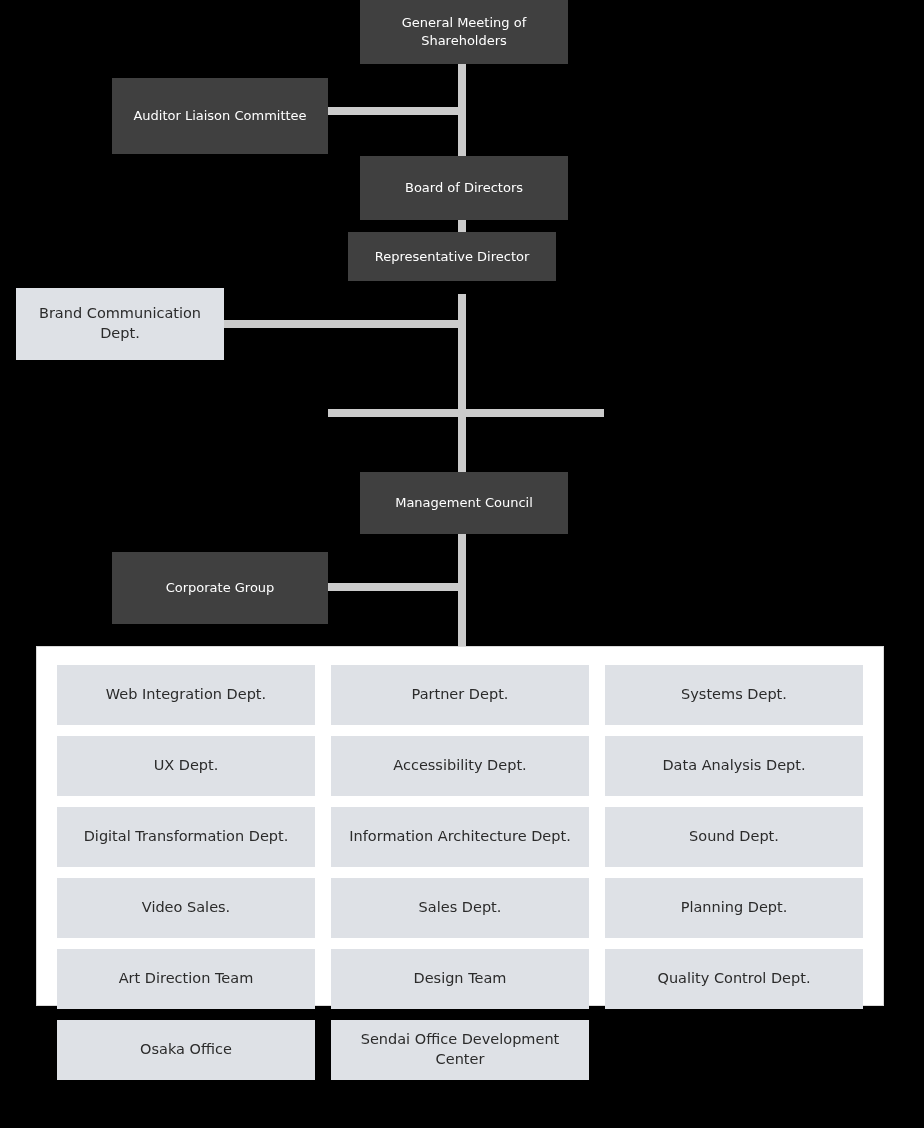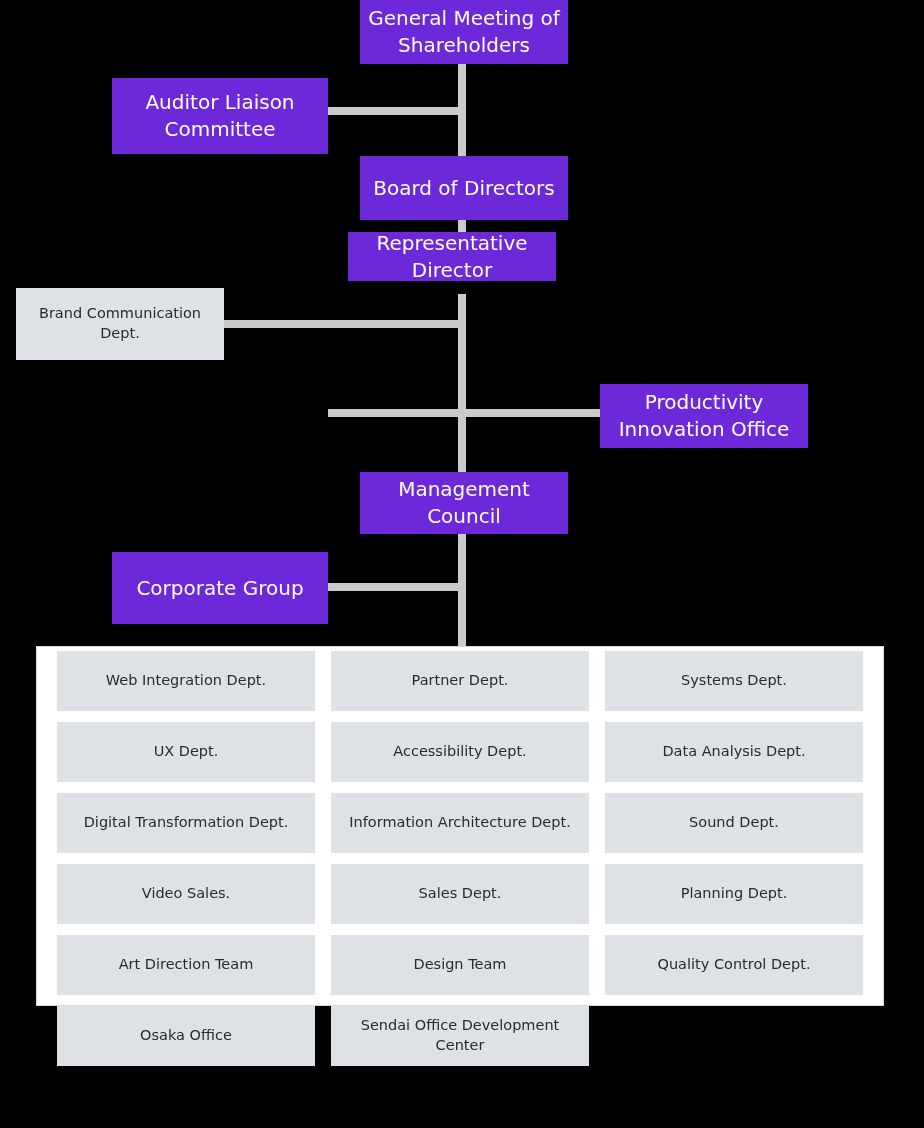--- a/index.html
+++ b/index.html
@@ -33,42 +33,42 @@
     box-sizing: border-box;
     display: flex;
     align-items: center;
     justify-content: center;
     text-align: center;
     z-index: 3;
     line-height: 1.35;
     padding: 4px 8px;
   }
   .node.dark {
-    background: #6d28d9;
+    background: #404040;
     color: #ffffff;
-    font-size: 20px;
+    font-size: 13px;
   }
   .node.light {
     background: #dee1e6;
     color: #2b2b2b;
     font-size: 14.5px;
   }
 
   
   #panel {
     position: absolute;
     left: 36px;
     top: 646px;
     width: 848px;
     height: 360px;
     background: #ffffff;
     border: 1px solid #d9d9d9;
     box-sizing: border-box;
     z-index: 4;
-    padding: 4px 20px;
+    padding: 18px 20px;
   }
   #dept-grid {
     display: grid;
     grid-template-columns: repeat(3, 1fr);
     column-gap: 16px;
     row-gap: 11px;
     width: 100%;
   }
   .dept {
     background: #dee1e6;
@@ -124,23 +124,20 @@
 
   <div class="node dark" style="left:348px; top:232px; width:208px; height:49px;">
     <span>Representative Director</span>
   </div>
 
   <div class="node light" style="left:16px; top:288px; width:208px; height:72px;">
     <span>Brand Communication Dept.</span>
   </div>
 
 
-  <div class="node dark" style="left:600px; top:384px; width:208px; height:64px;">
-    <span>Productivity Innovation Office</span>
-  </div>
 
   <div class="node dark" style="left:360px; top:472px; width:208px; height:62px;">
     <span>Management Council</span>
   </div>
 
   <div class="node dark" style="left:112px; top:552px; width:216px; height:72px;">
     <span>Corporate Group</span>
   </div>
 
   <div id="panel">

